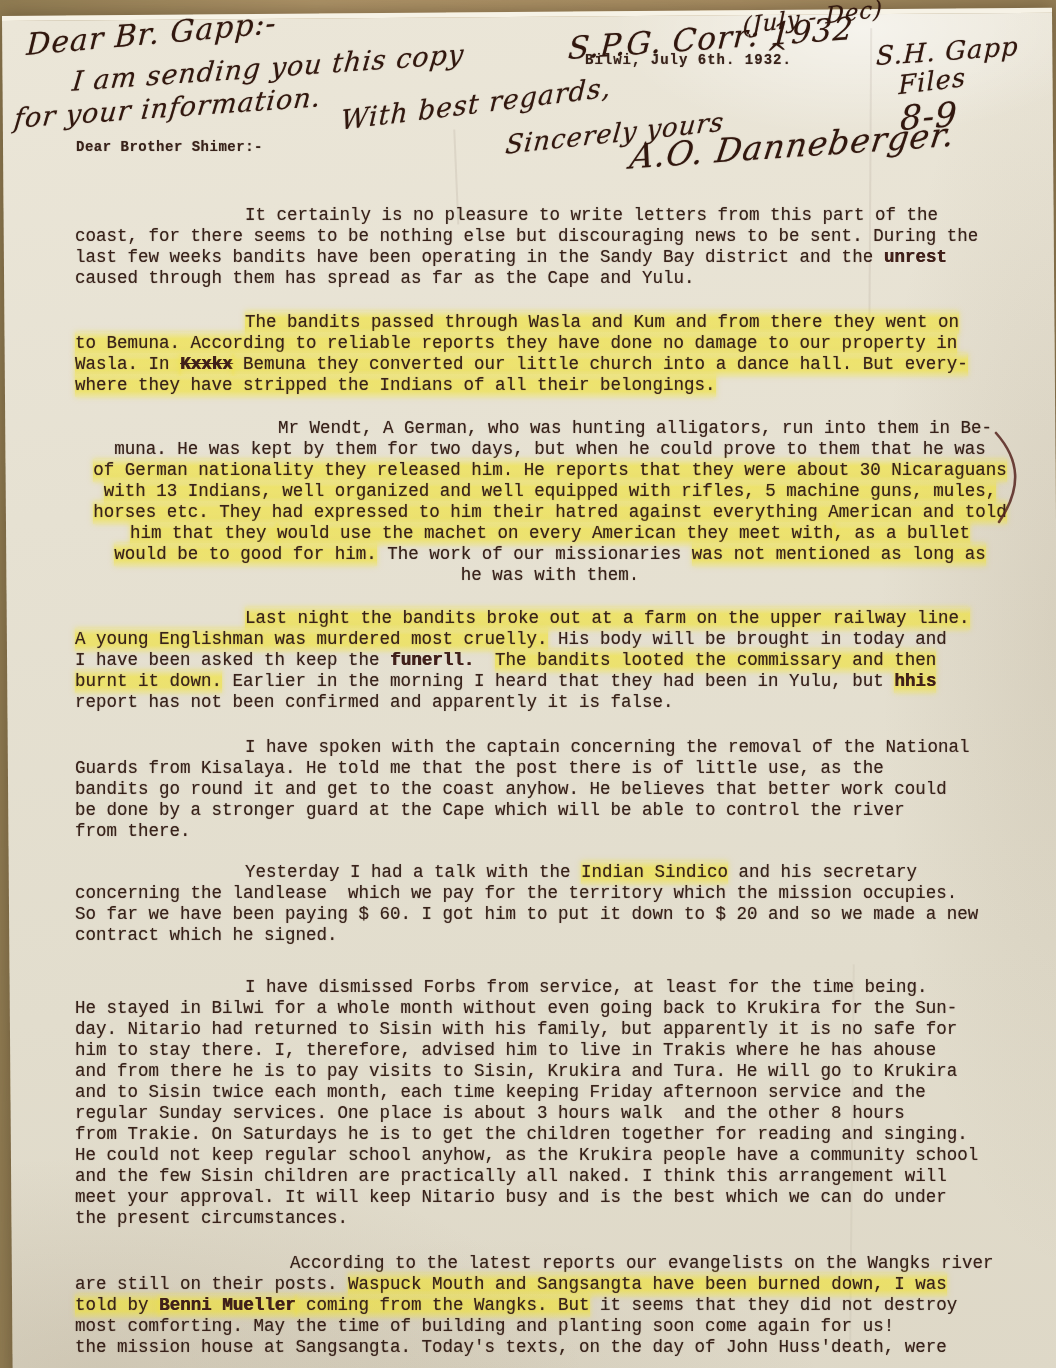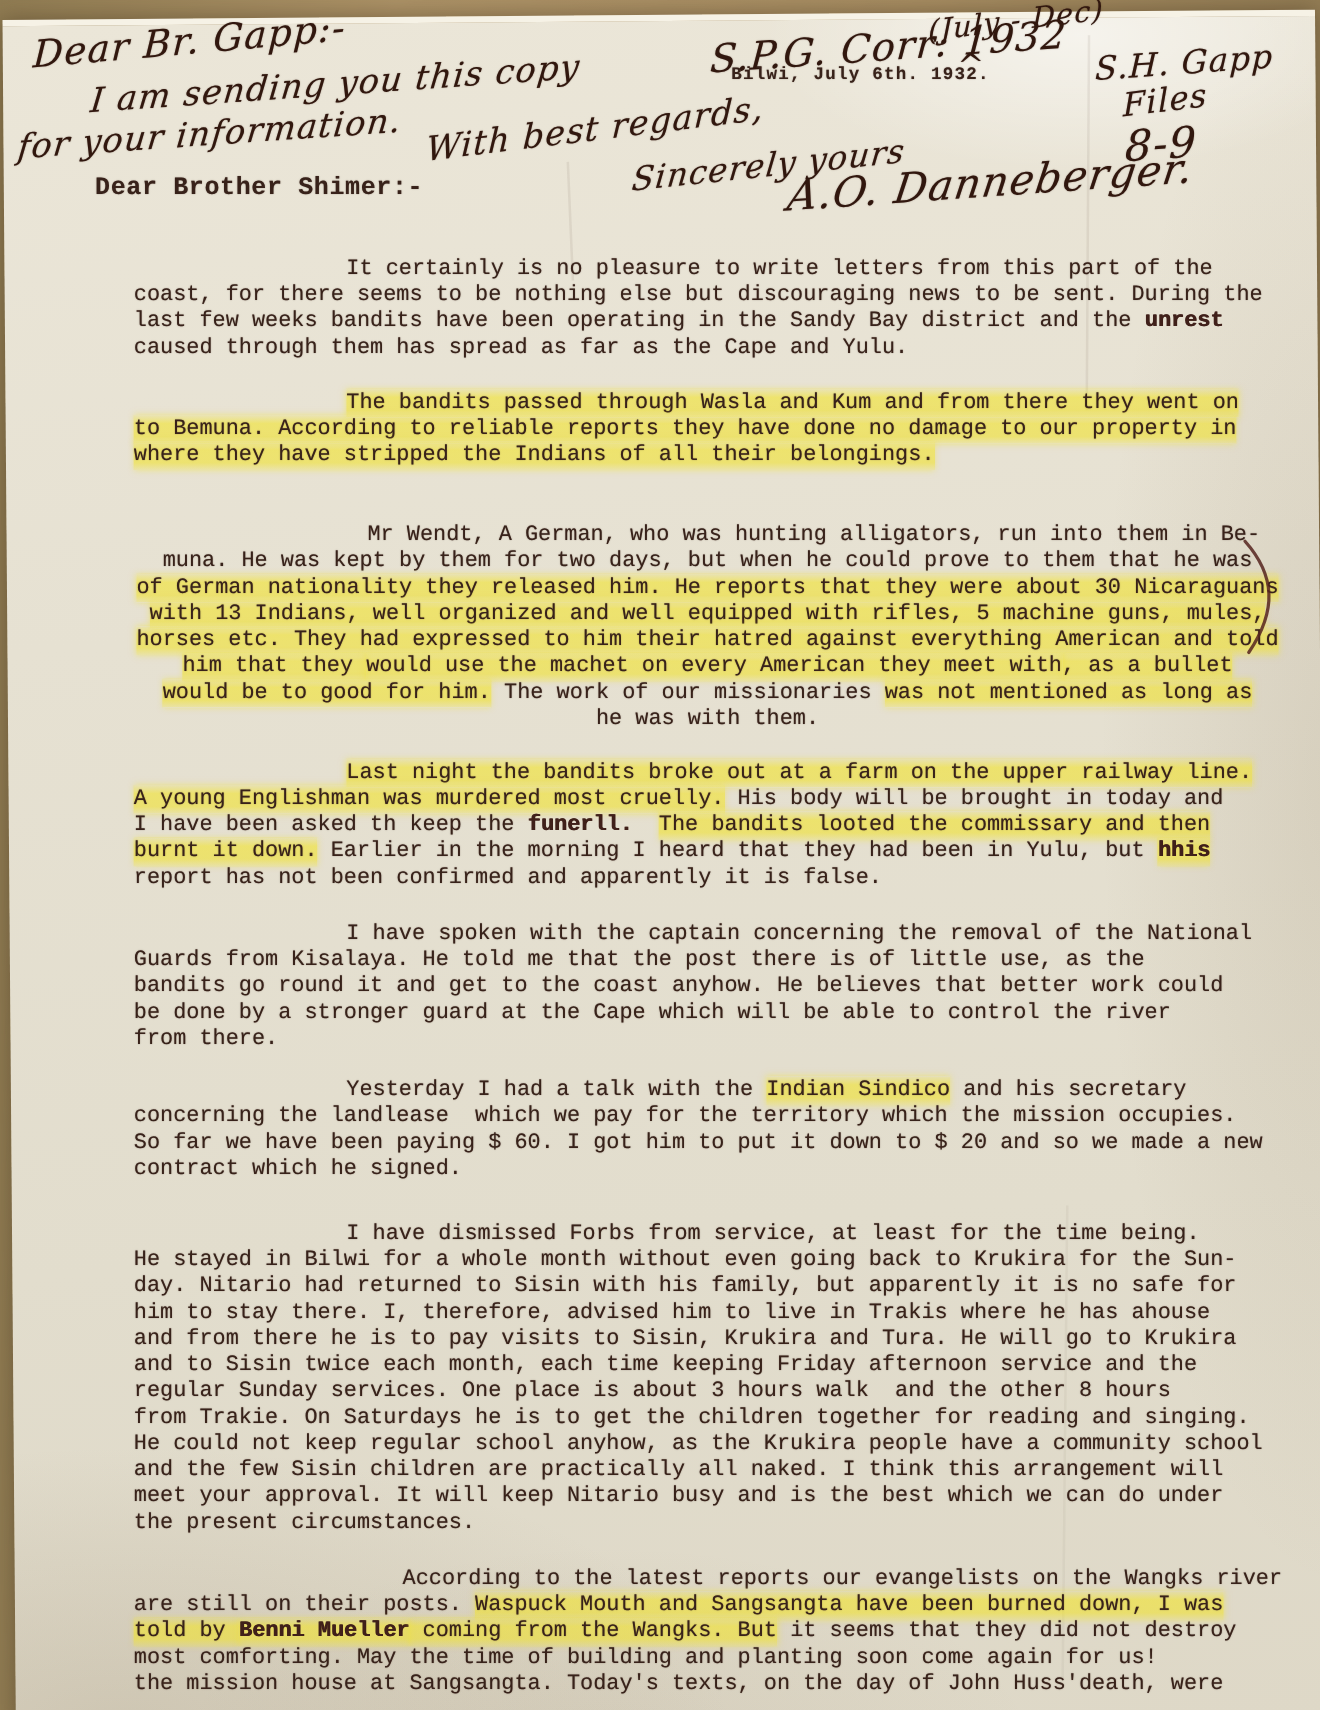--- a/index.html
+++ b/index.html
@@ -21,26 +21,26 @@
     box-shadow:0 0 18px rgba(60,45,25,0.45);
   }
   .crease{position:absolute;background:rgba(90,70,50,0.09);}
   .crease1{left:866px;top:14px;width:2px;height:300px;transform:rotate(0.8deg);}
   .crease2{left:452px;top:112px;width:2px;height:95px;transform:rotate(-2deg);}
   .crease3{left:840px;top:950px;width:2px;height:380px;transform:rotate(1deg);opacity:.6;}
 
   
   .typed{color:#38221a;text-shadow:0 0 1px rgba(56,34,26,0.55);}
   .dateline{position:absolute;left:585px;top:52px;font-size:14px;letter-spacing:1px;font-weight:bold;}
-  .salutation{position:absolute;left:76px;top:139px;font-size:20px;font-weight:bold;letter-spacing:0.5px;}
+  .salutation{position:absolute;left:76px;top:139px;font-size:14px;font-weight:bold;letter-spacing:0.5px;}
   .letter-body{position:absolute;left:75px;top:196px;width:950px;font-size:17.5px;line-height:21px;}
   .para{position:absolute;left:0;width:100%;}
   .p1{top:9px;}  .p2{top:116px;} .p3{top:222px;text-align:center;} .p4{top:412px;}
   .p5{top:541px;}.p6{top:666px;} .p7{top:781px;} .p8{top:1057px;}
-  .line{white-space:pre;margin-left:32px;}
+  .line{white-space:pre;}
   .para .line:first-child{text-indent:170px;}
   .p8 .line:first-child{text-indent:215px;}
   .b{font-weight:bold;color:#40201a;text-shadow:0.6px 0 0 #40201a;}
   .strike{text-decoration:line-through;}
   .u{text-decoration-color:#5a241d;text-decoration-thickness:2px;text-underline-offset:3px;}
   .hl{
     background:linear-gradient(rgba(244,230,44,0.18), rgba(242,228,48,0.62) 30%, rgba(240,226,52,0.62) 75%, rgba(244,230,44,0.25));
     box-shadow:0 0 5px rgba(240,226,58,0.55);
     padding:1px 0 2px 0;
   }
@@ -94,20 +94,21 @@
 <div class="typed letter-body">
     <div class="para p1">
       <div class="line"><span>It certainly is no pleasure to write letters from this part of the</span></div>
       <div class="line"><span>coast, for there seems to be nothing else but discouraging news to be sent. During the</span></div>
       <div class="line"><span>last few weeks bandits have been operating in the Sandy Bay district and the </span><span class="b">unrest</span></div>
       <div class="line"><span>caused through them has spread as far as the Cape and Yulu.</span></div>
     </div>
     <div class="para p2">
       <div class="line"><span class="hl">The bandits passed through Wasla and Kum and from there they went on</span></div>
       <div class="line"><span class="hl">to Bemuna. According to reliable reports they have done no damage to our property in</span></div>
+      <div class="line"><span class="hl">Wasla. In </span><span class="hl b strike">Kxxkx</span><span class="hl"> Bemuna they converted our little church into a dance hall. But every-</span></div>
       <div class="line"><span class="hl">where they have stripped the Indians of all their belongings.</span></div>
     </div>
     <div class="para p3">
       <div class="line"><span>Mr Wendt, A German, who was hunting alligators, run into them in Be-</span></div>
       <div class="line"><span>muna. He was kept by them for two days, but when he could prove to them that he was</span></div>
       <div class="line"><span class="hl">of German nationality they released him. He reports that they were about 30 Nicaraguans</span></div>
       <div class="line"><span class="hl">with 13 Indians, well organized and well equipped with rifles, 5 machine guns, mules,</span></div>
       <div class="line"><span class="hl">horses etc. They had expressed to him their hatred against everything American and told</span></div>
       <div class="line"><span class="hl">him that they </span><span class="hl u">would use the machet on every American they meet with</span><span class="hl">, as a bullet</span></div>
       <div class="line"><span class="hl">would be to good for him.</span><span> The work of our missionaries </span><span class="hl">was not mentioned as long as</span></div>

